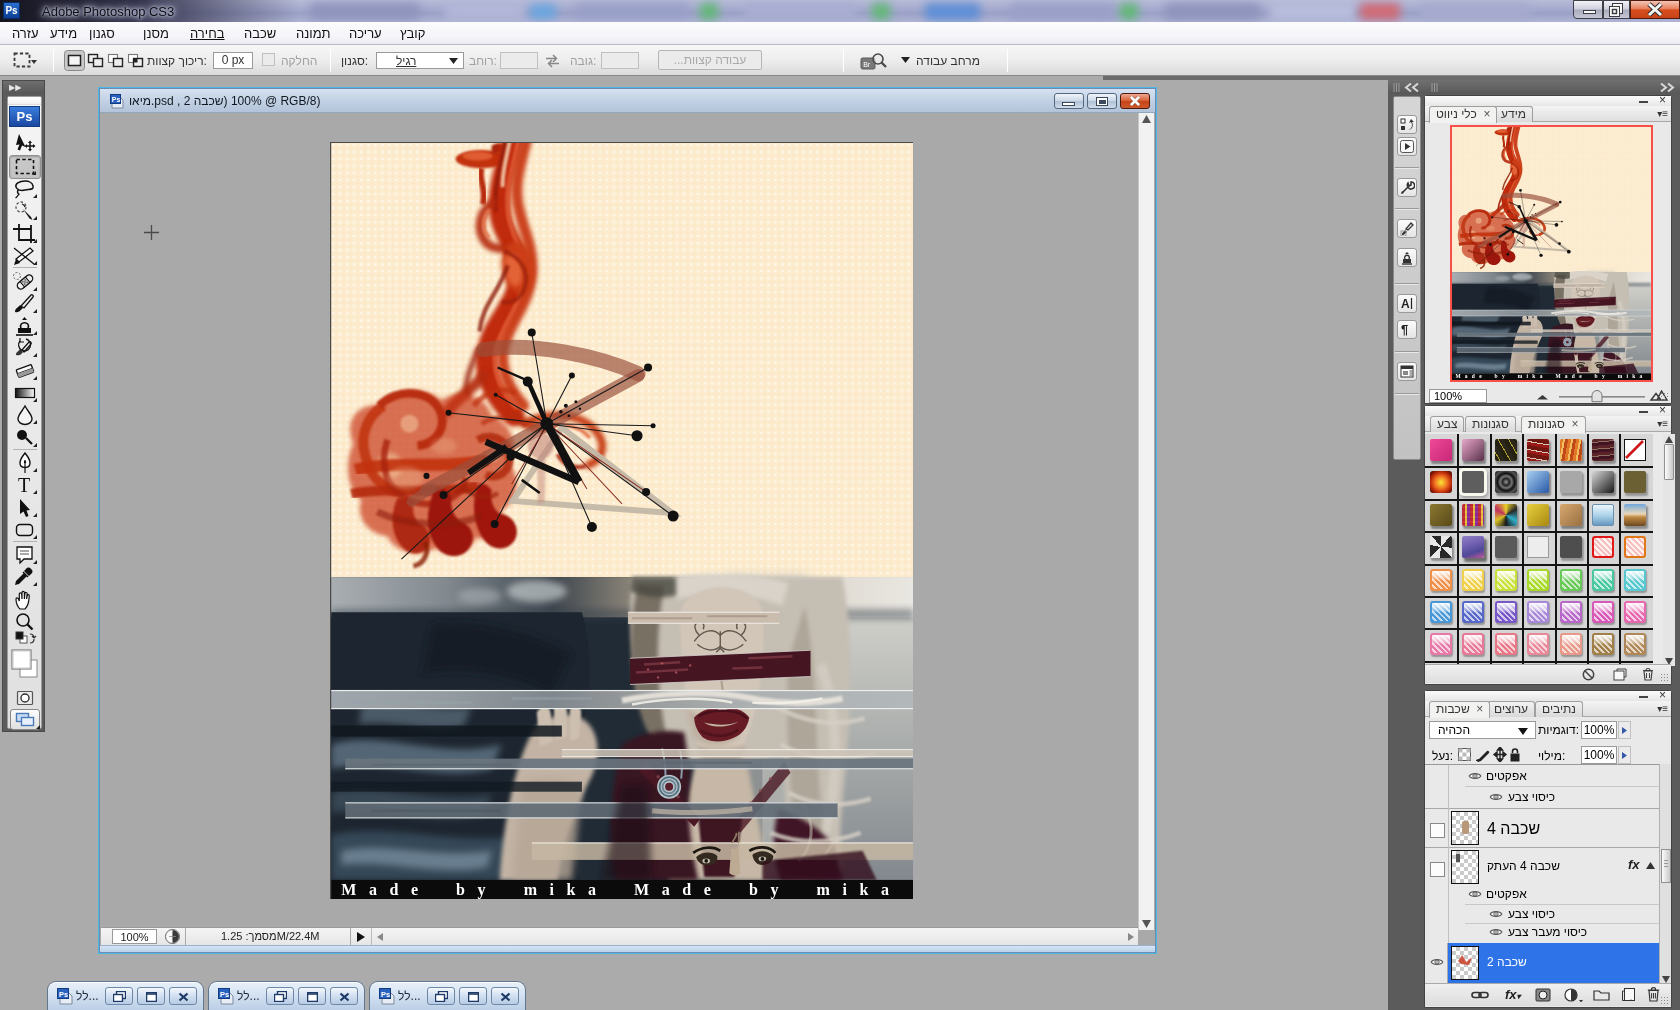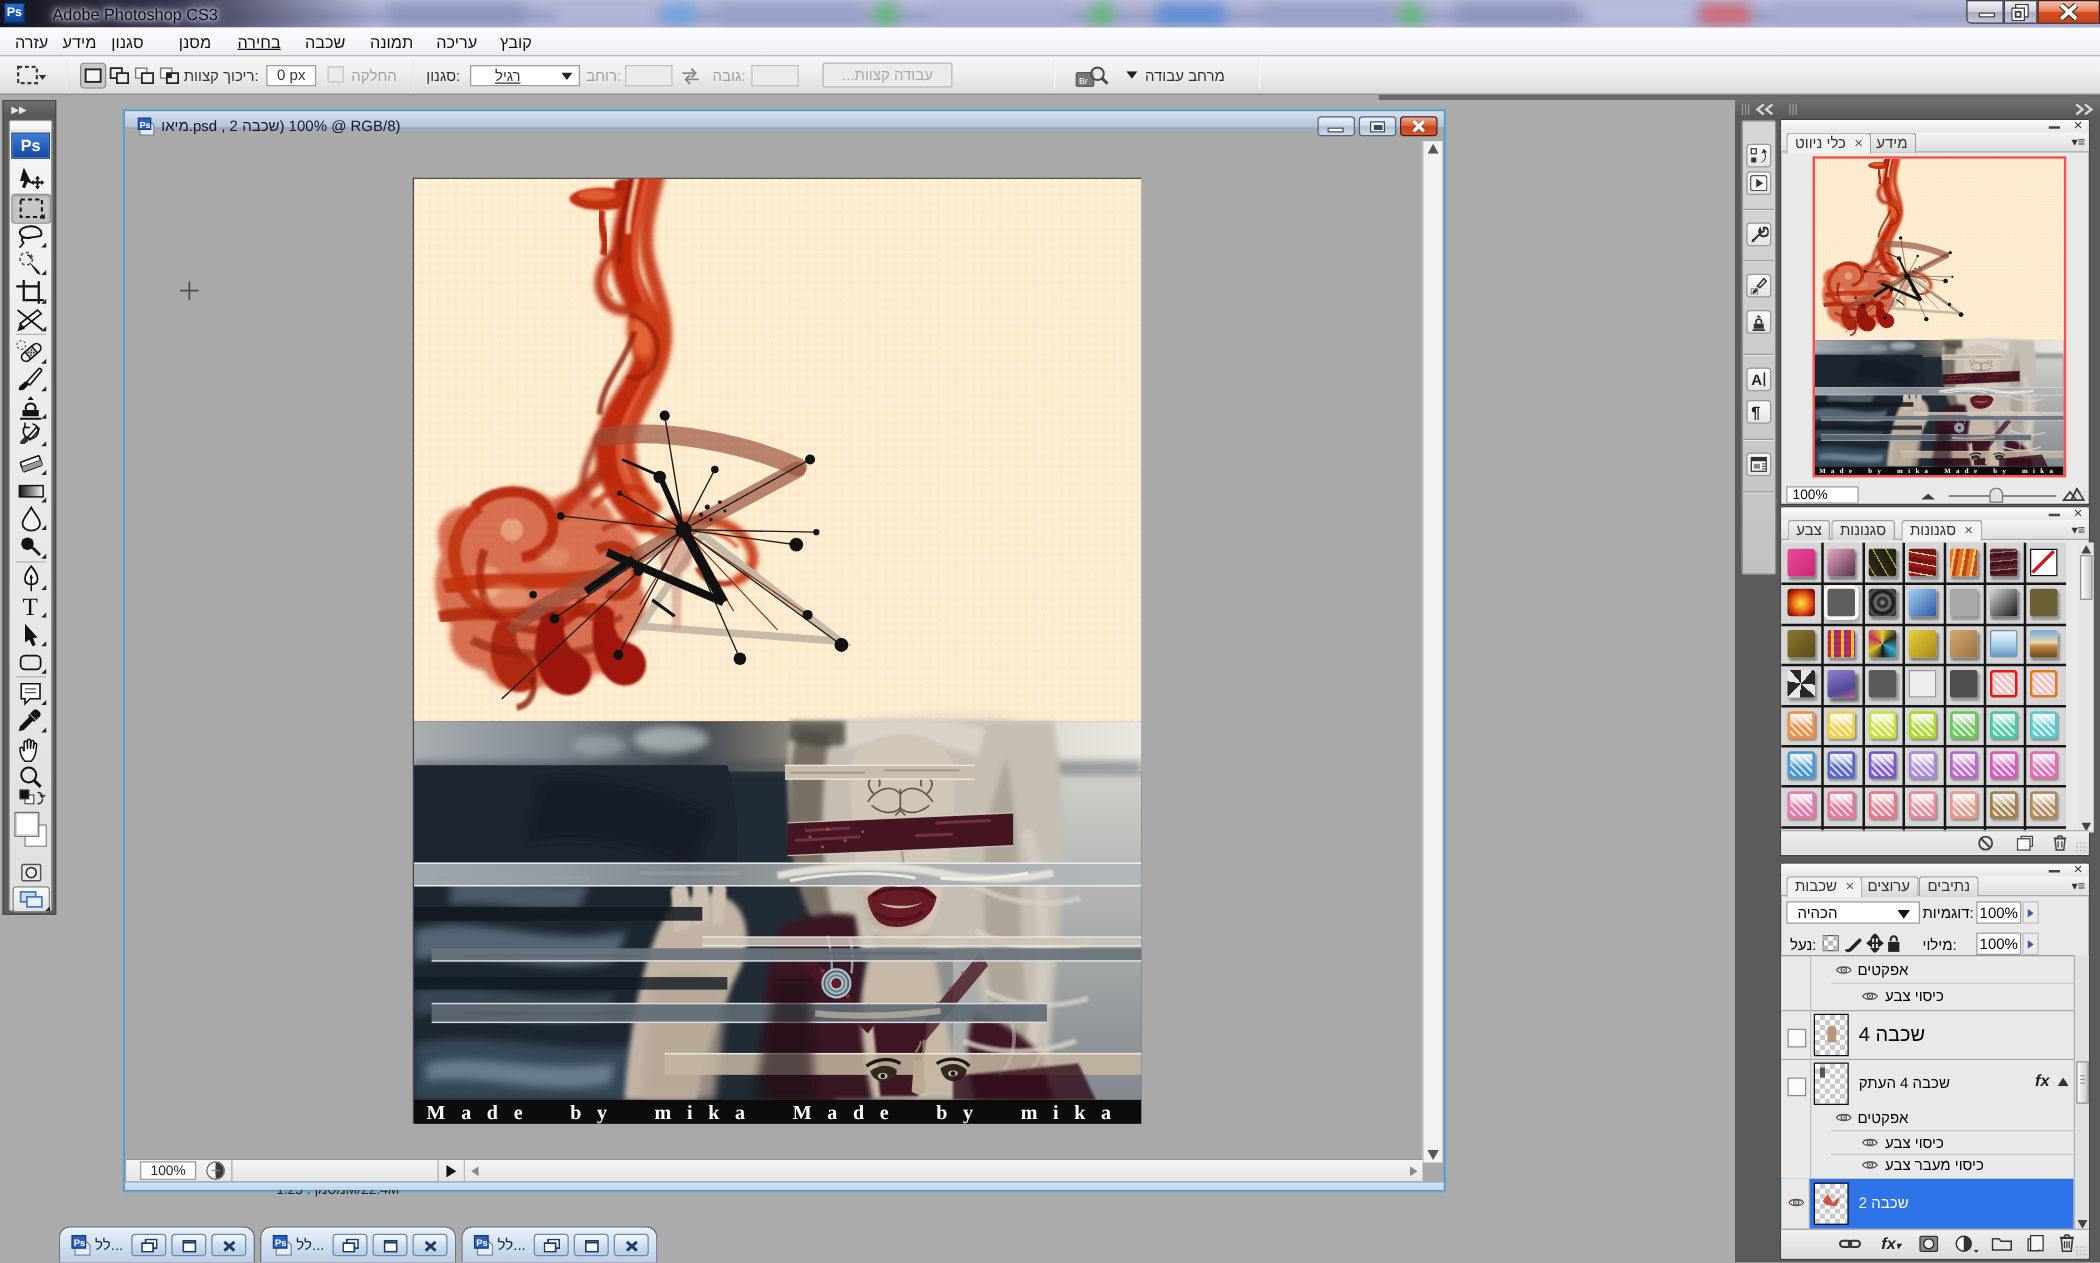--- a/index.html
+++ b/index.html
@@ -45,21 +45,21 @@
   #toolgrip { height:13px; background:linear-gradient(180deg,#6e6e6e,#575757); color:#e8e8e8;
     font-size:8px; padding-left:6px; line-height:13px; }
   #toolinner { position:absolute; left:4px; top:15px; width:35px; height:633px;
     background:linear-gradient(180deg,#ffffff 0%,#f4f4f4 3%,#ededed 30%,#e0e0e0 100%); border:1px solid #9c9c9c; border-radius:2px;}
   .tool { position:absolute; left:1px; width:32px; height:24px; display:flex; align-items:center; justify-content:center; }
   .tsep { position:absolute; left:5px; width:24px; height:1px; background:#b2b2b2; }
 
   
   #docwin { left:99px; top:88px; width:1057px; height:865px;
     background:#a9a9a9; border:1px solid #6f8cb0; box-shadow:0 0 0 1px #49b8e8; }
-  #doctitle { position:absolute; left:0; top:0; width:100%; height:14px;
+  #doctitle { position:absolute; left:0; top:0; width:100%; height:24px;
     background:linear-gradient(180deg,#d7e2f1 0%,#c2d1e4 50%,#b3c3d9 100%);
     border-bottom:1px solid #93a6bf; font-size:12px; color:#101820; }
   #docbtns { position:absolute; right:5px; top:4px; display:flex; gap:3px; }
   .dbtn { width:30px; height:16px; border:1px solid #54697f; border-radius:3px; position:relative;
     background:linear-gradient(180deg,#eef4fa 0%,#ccd9e8 48%,#b0c1d6 52%,#cfdcea 100%); }
   .dbtn.close { background:linear-gradient(180deg,#edaa96 0%,#da6036 48%,#c64517 52%,#cd582e 100%); border-color:#4e1a0c; }
   #docstatus { position:absolute; left:1px; bottom:7px; width:1037px; height:18px;
     background:linear-gradient(180deg,#f4f4f4,#e6e6e6); border-top:1px solid #9a9a9a; font-size:11px; color:#222;}
   #docscroll-v { position:absolute; right:1px; top:24px; width:16px; height:817px;
     background:#f2f2f2; border-left:1px solid #c6c6c6; }
@@ -455,21 +455,21 @@
       </svg>
   </div>
   <div id="docstatus">
     <div style="position:absolute;left:11px;top:1px;width:45px;height:15px;background:#fff;border:1px solid #999;text-align:center;line-height:14px;">100%</div>
     <svg style="position:absolute;left:63px;top:0px;" width="17" height="17" viewBox="0 0 17 17">
       <circle cx="8.5" cy="8.5" r="7" fill="#f8f8f8" stroke="#666"></circle>
       <path d="M8.5,2 a6.5,6.5 0 0 1 0,13 z" fill="#3a3a3a"></path>
       <path d="M8.5,5 v7 M5,8.5 h7" stroke="#888" stroke-width="0.8"></path>
     </svg>
     <div style="position:absolute;left:84px;top:0;width:1px;height:17px;background:#aaa;"></div>
-    <div style="position:absolute;left:120px;top:18px;text-align:center;"><span style="display:inline-block;">1.25</span><span style="display:inline-block;">&nbsp;:</span><span style="display:inline-block;">מסמך</span><span style="display:inline-block;">M/22.4M</span></div>
+    <div style="position:absolute;left:120px;top:2px;text-align:center;"><span style="display:inline-block;">1.25</span><span style="display:inline-block;">&nbsp;:</span><span style="display:inline-block;">מסמך</span><span style="display:inline-block;">M/22.4M</span></div>
     <div style="position:absolute;left:249px;top:0;width:1px;height:17px;background:#aaa;"></div>
     <svg style="position:absolute;left:256px;top:4px;" width="8" height="10">
         <path d="M0,0 L8,5 L0,10 z" fill="#111"></path>
       </svg>
     <div style="position:absolute;left:270px;top:0;width:1px;height:17px;background:#bbb;"></div>
     <svg style="position:absolute;left:276px;top:5px;" width="6" height="8">
         <path d="M6,0 L0,4 L6,8 z" fill="#888"></path>
       </svg>
     <svg style="position:absolute;right:4px;top:5px;" width="6" height="8">
         <path d="M0,0 L6,4 L0,8 z" fill="#888"></path>

